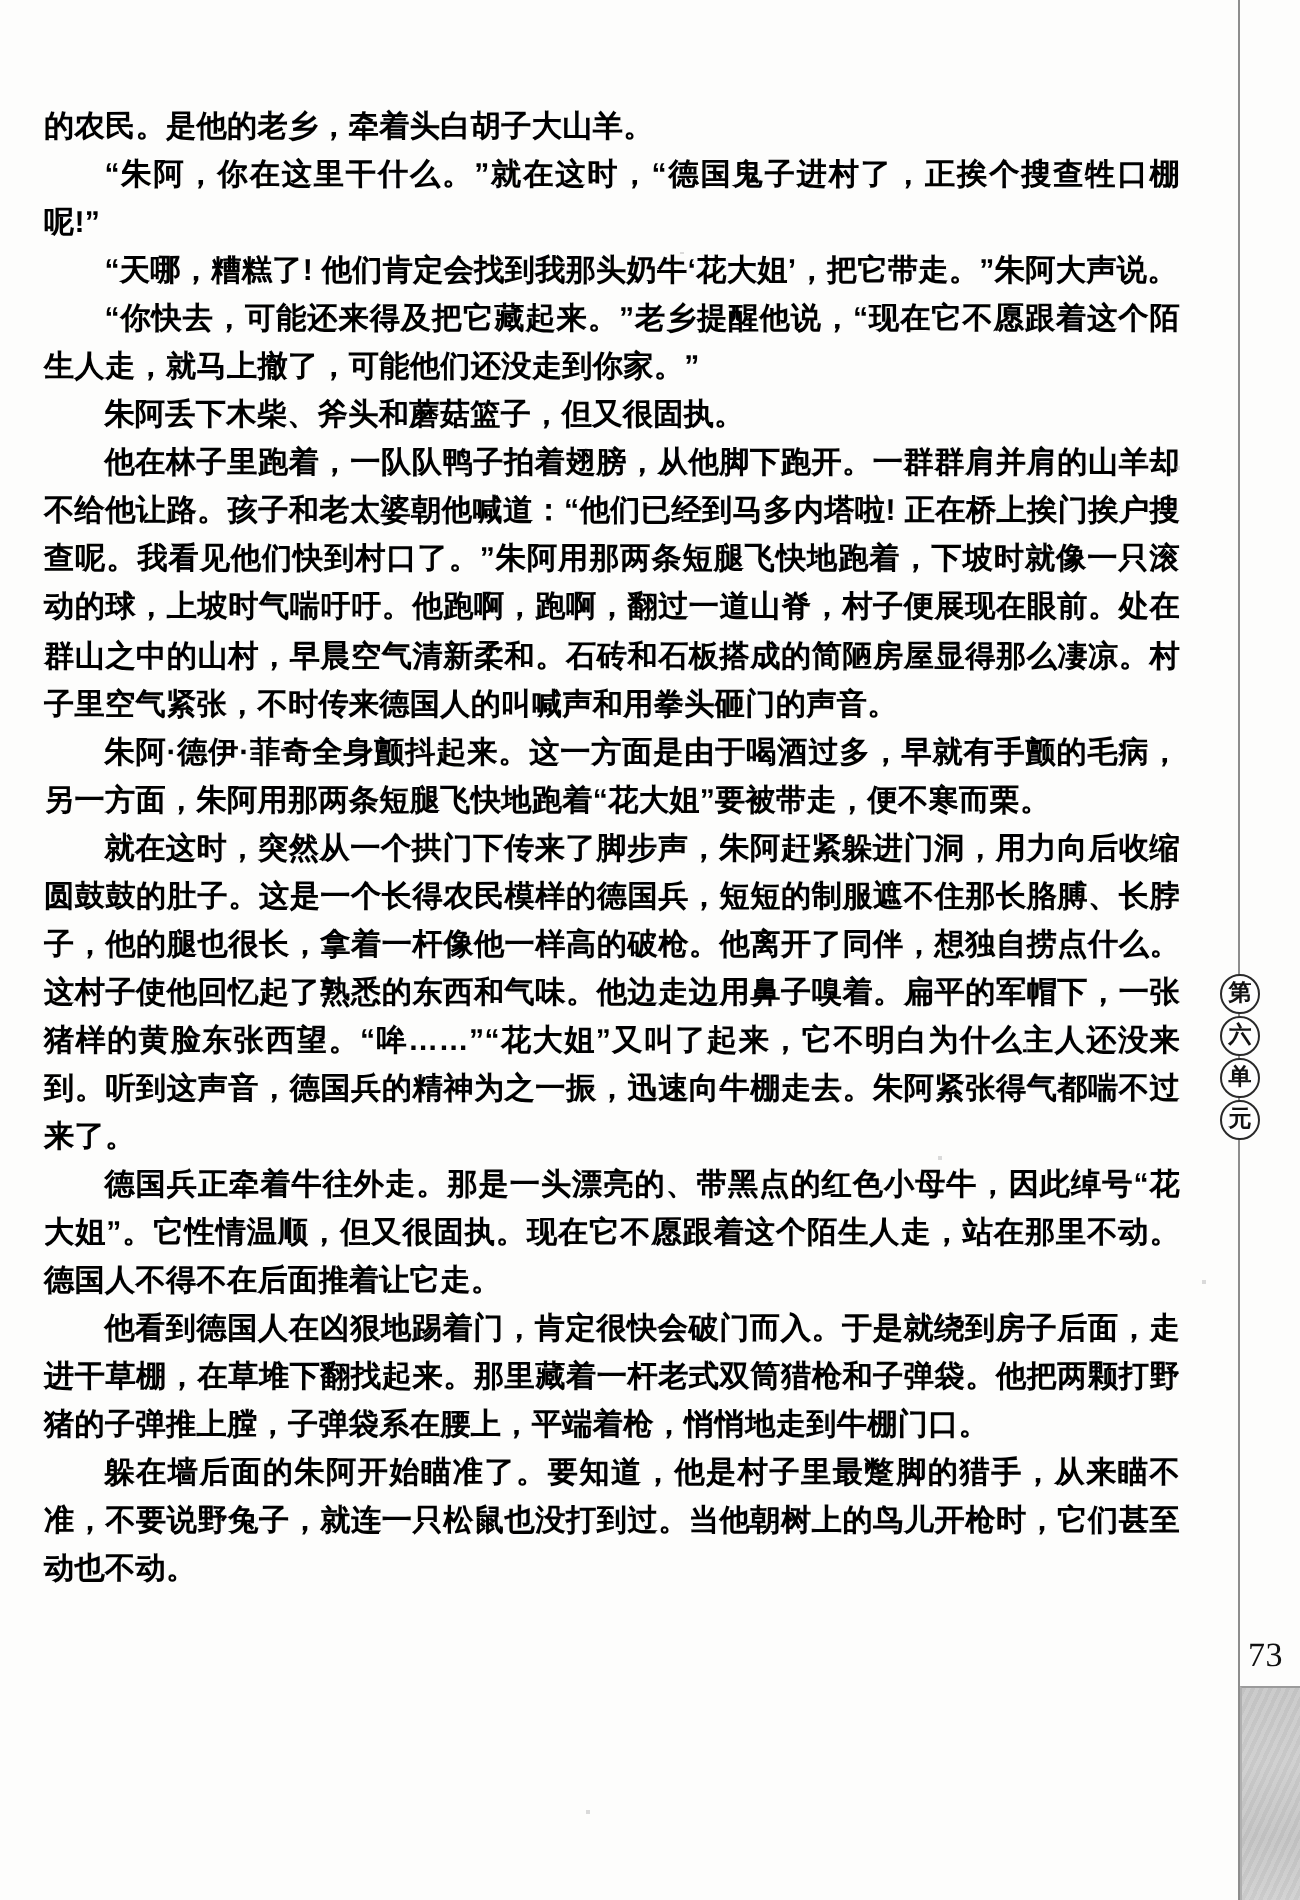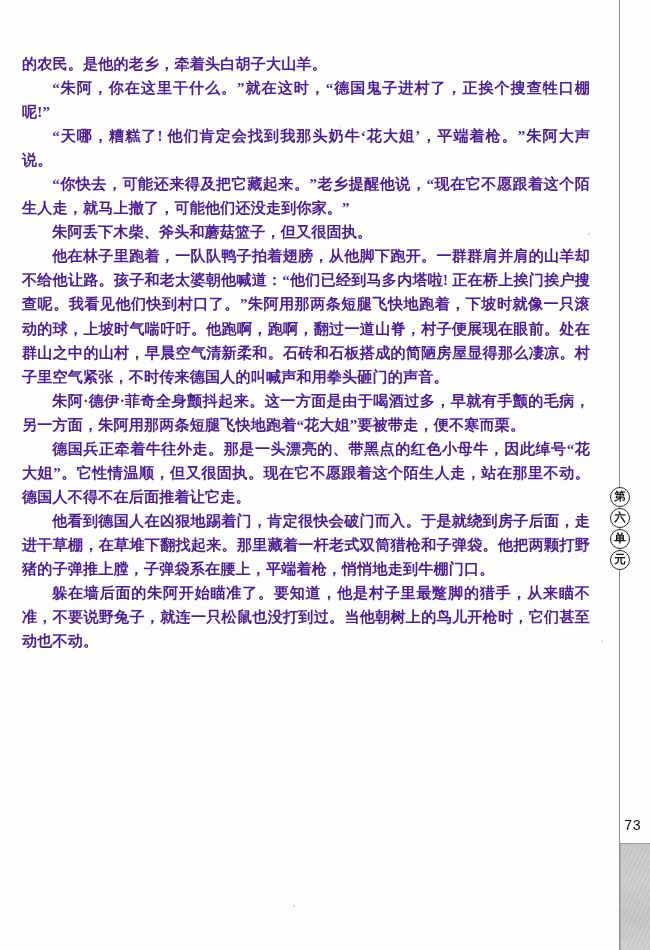--- a/index.html
+++ b/index.html
@@ -26,26 +26,26 @@
     position: absolute;
     left: 22px;
     top: 52px;
     width: 568px;
   }
 
   .para {
     margin: 0;
     font-size: 15.1px;
     line-height: 24.05px;
-    color: #4c1d95;
+    color: #000000;
     text-align: justify;
     text-justify: inter-character;
     letter-spacing: 0.15px;
     font-weight: 600;
-    font-family: Liberation Serif, serif;
+    font-family: Liberation Sans, sans-serif;
     -webkit-font-smoothing: none;
   }
   .para.indent {
     text-indent: 2em;
   }
 
   
   #margin-rule {
     position: absolute;
     left: 619px;
@@ -78,23 +78,23 @@
     text-align: center;
     font-weight: 700;
     font-family: "DejaVu Serif", "Liberation Serif", serif;
     box-sizing: border-box;
   }
 
   #page-number {
     position: absolute;
     left: 624px;
     top: 818px;
-    font-size: 14px;
+    font-size: 17px;
     color: #101010;
-    font-family: Liberation Mono, monospace;
+    font-family: Liberation Serif, serif;
     letter-spacing: 0.2px;
   }
 
   #thumb-tab {
     position: absolute;
     left: 620px;
     top: 843px;
     width: 30px;
     height: 107px;
     background:
@@ -117,25 +117,26 @@
   }
 </style>
 </head>
 <body>
 
 <div id="page">
 
   <div id="text-column">
       <p class="para">的农民。是他的老乡，牵着头白胡子大山羊。</p>
       <p class="para indent">“朱阿，你在这里干什么。”就在这时，“德国鬼子进村了，正挨个搜查牲口棚呢!”</p>
-      <p class="para indent">“天哪，糟糕了! 他们肯定会找到我那头奶牛‘花大姐’，平端着枪。”朱阿大声说。</p>
+      <p class="para indent">“天哪，糟糕了! 他们肯定会找到我那头奶牛‘花大姐’，把它带走。”朱阿大声说。</p>
       <p class="para indent">“你快去，可能还来得及把它藏起来。”老乡提醒他说，“现在它不愿跟着这个陌生人走，就马上撤了，可能他们还没走到你家。”</p>
       <p class="para indent">朱阿丢下木柴、斧头和蘑菇篮子，但又很固执。</p>
       <p class="para indent">他在林子里跑着，一队队鸭子拍着翅膀，从他脚下跑开。一群群肩并肩的山羊却不给他让路。孩子和老太婆朝他喊道：“他们已经到马多内塔啦! 正在桥上挨门挨户搜查呢。我看见他们快到村口了。”朱阿用那两条短腿飞快地跑着，下坡时就像一只滚动的球，上坡时气喘吁吁。他跑啊，跑啊，翻过一道山脊，村子便展现在眼前。处在群山之中的山村，早晨空气清新柔和。石砖和石板搭成的简陋房屋显得那么凄凉。村子里空气紧张，不时传来德国人的叫喊声和用拳头砸门的声音。</p>
       <p class="para indent">朱阿·德伊·菲奇全身颤抖起来。这一方面是由于喝酒过多，早就有手颤的毛病，另一方面，朱阿用那两条短腿飞快地跑着“花大姐”要被带走，便不寒而栗。</p>
+      <p class="para indent">就在这时，突然从一个拱门下传来了脚步声，朱阿赶紧躲进门洞，用力向后收缩圆鼓鼓的肚子。这是一个长得农民模样的德国兵，短短的制服遮不住那长胳膊、长脖子，他的腿也很长，拿着一杆像他一样高的破枪。他离开了同伴，想独自捞点什么。这村子使他回忆起了熟悉的东西和气味。他边走边用鼻子嗅着。扁平的军帽下，一张猪样的黄脸东张西望。“哞……”“花大姐”又叫了起来，它不明白为什么主人还没来到。听到这声音，德国兵的精神为之一振，迅速向牛棚走去。朱阿紧张得气都喘不过来了。</p>
       <p class="para indent">德国兵正牵着牛往外走。那是一头漂亮的、带黑点的红色小母牛，因此绰号“花大姐”。它性情温顺，但又很固执。现在它不愿跟着这个陌生人走，站在那里不动。德国人不得不在后面推着让它走。</p>
       <p class="para indent">他看到德国人在凶狠地踢着门，肯定很快会破门而入。于是就绕到房子后面，走进干草棚，在草堆下翻找起来。那里藏着一杆老式双筒猎枪和子弹袋。他把两颗打野猪的子弹推上膛，子弹袋系在腰上，平端着枪，悄悄地走到牛棚门口。</p>
       <p class="para indent">躲在墙后面的朱阿开始瞄准了。要知道，他是村子里最蹩脚的猎手，从来瞄不准，不要说野兔子，就连一只松鼠也没打到过。当他朝树上的鸟儿开枪时，它们甚至动也不动。</p>
     </div>
 
   <div id="margin-rule"></div>
 
   <div id="unit-badges">
       <div class="unit-badge">第</div>
       <div class="unit-badge">六</div>

